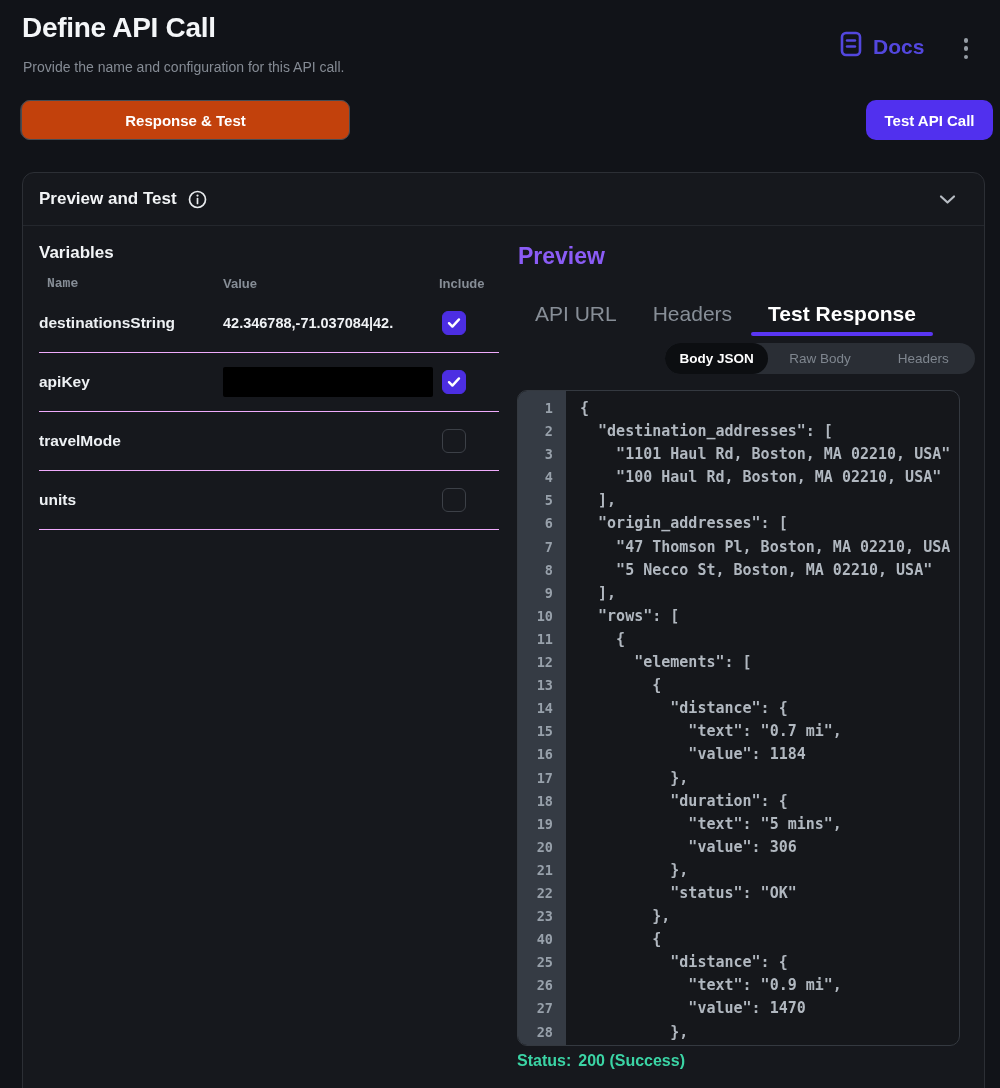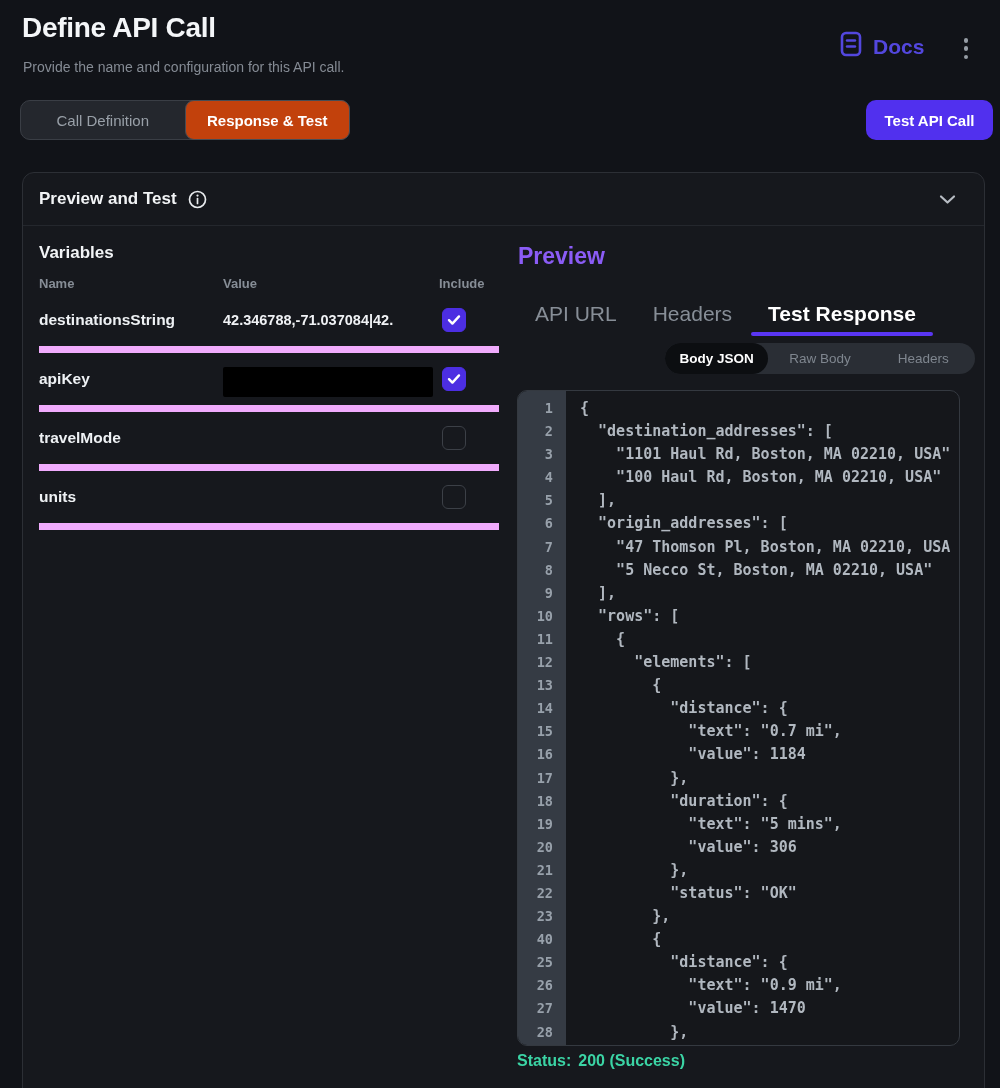--- a/index.html
+++ b/index.html
@@ -23,24 +23,24 @@
   
   .panel { position:absolute; left:22px; top:172px; width:963px; height:930px; background:#16181d; border:1px solid #2c2f35; border-radius:12px; }
   .panel-header { position:relative; height:53px; border-bottom:1px solid #24272d; display:flex; align-items:center; padding:0 16px; }
   .panel-title { font-size:17px; font-weight:700; color:#f2f4f6; margin-right:11px; }
   .info-icon { display:flex; cursor:pointer; }
   .chevron { margin-left:auto; padding-right:12px; display:flex; cursor:pointer; }
   
   .vars { position:absolute; left:16px; top:70px; width:460px; }
   .vars-heading { font-size:17px; font-weight:700; color:#f2f4f6; }
   .vars-cols { position:relative; height:18px; margin-top:13px; font-size:13px; font-weight:700; color:#868d96; }
-  .col-name { position:absolute; left:0; }
+  .col-name { position:absolute; left:8px;font-family:Liberation Mono, monospace; }
   .col-value { position:absolute; left:184px; }
   .col-include { position:absolute; left:400px; }
-  .var-row { position:relative; height:59px; border-bottom:7px solid #f0abfc; }
+  .var-row { position:relative; height:59px; border-bottom:1px solid #f0abfc; }
   .var-name { position:absolute; left:0; top:50%; transform:translateY(-50%); font-size:15.5px; font-weight:700; color:#eef1f4; }
   .var-value { position:absolute; left:184px; width:212px; top:50%; transform:translateY(-50%); font-size:14.5px; font-weight:700; color:#f0f2f5; white-space:nowrap; overflow:hidden; }
   .var-redacted { display:none; position:absolute; left:184px; top:14px; width:210px; height:30px; background:#000; border-radius:2px; }
   .var-row.redacted .var-redacted { display:block; }
   .checkbox { position:absolute; left:403px; top:50%; transform:translateY(-50%); width:24px; height:24px; border-radius:6px; border:1.5px solid #3c4047; background:#17191e; display:flex; align-items:center; justify-content:center; cursor:pointer; }
   .checkbox svg { display:none; }
   .checkbox.checked { background:#4c2ee2; border-color:#4c2ee2; }
   .checkbox.checked svg { display:block; }
   
   .preview { position:absolute; left:495px; top:70px; width:462px; }
@@ -79,23 +79,20 @@
     <span>Docs</span>
   </div>
 
   <div class="kebab">
     <span class="dot"></span>
     <span class="dot"></span>
     <span class="dot"></span>
   </div>
 
   <div class="tab-group" id="main-tabs">
-      <div class="tab">
-        <span>Call Definition</span>
-      </div>
       <div class="tab active">
         <span>Response &amp; Test</span>
       </div>
     </div>
 
   <div class="test-button">Test API Call</div>
 
   <div class="panel">
     <div class="panel-header">
       <span class="panel-title">Preview and Test</span>

